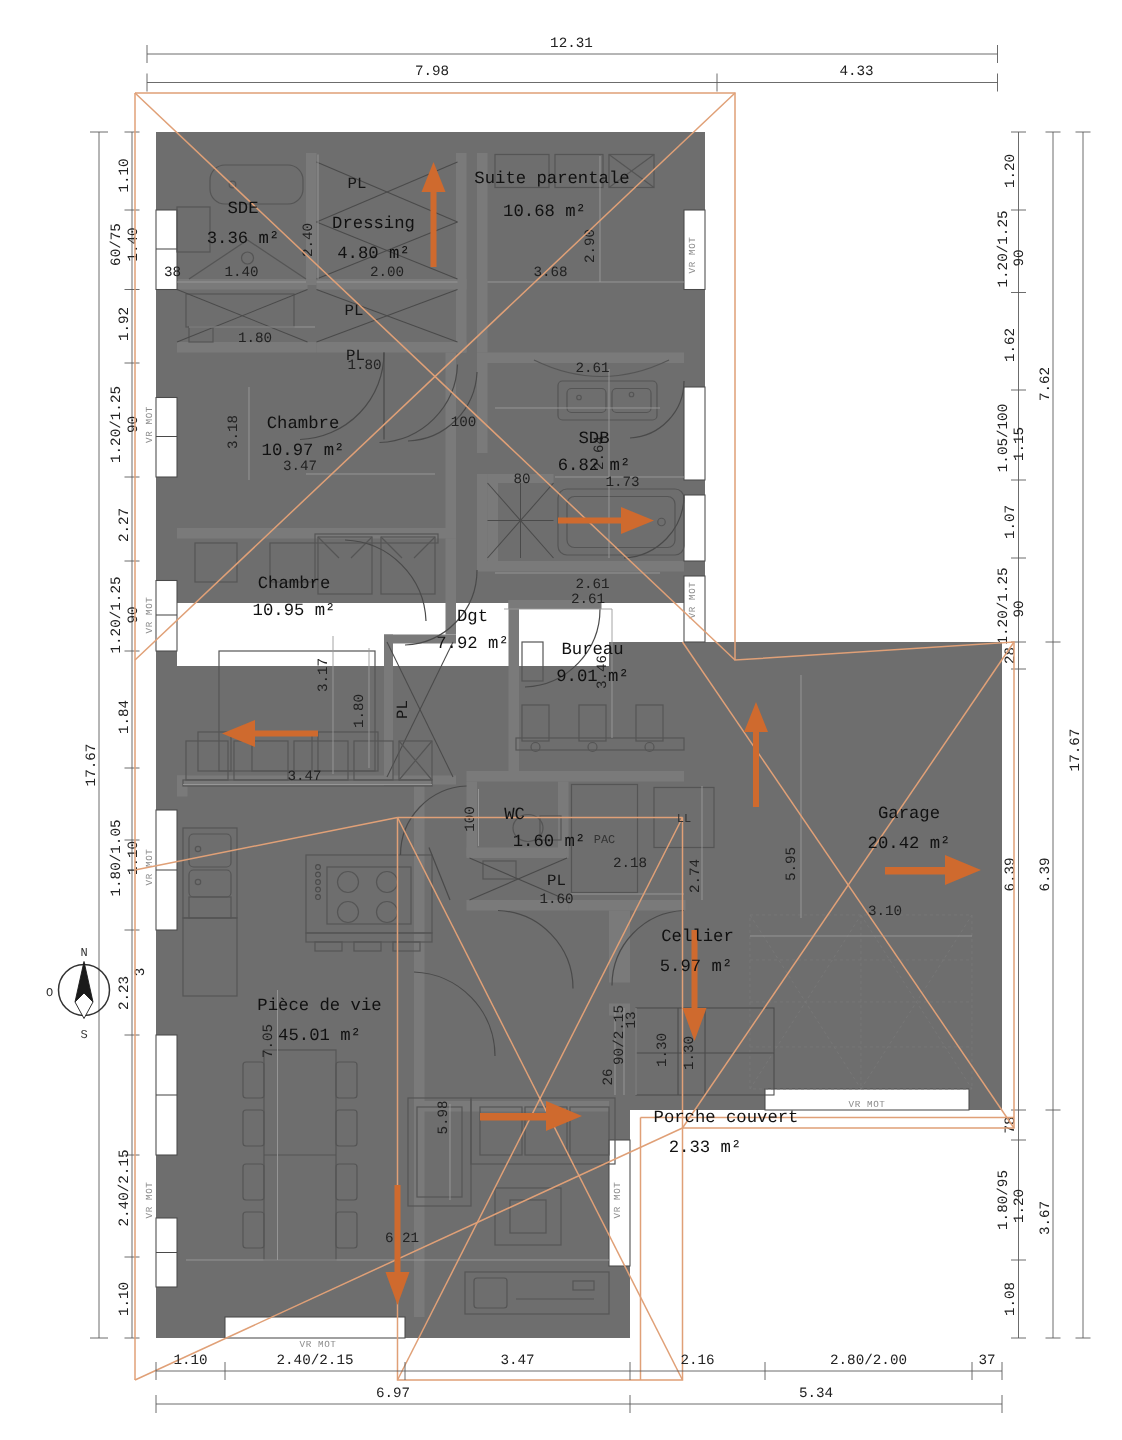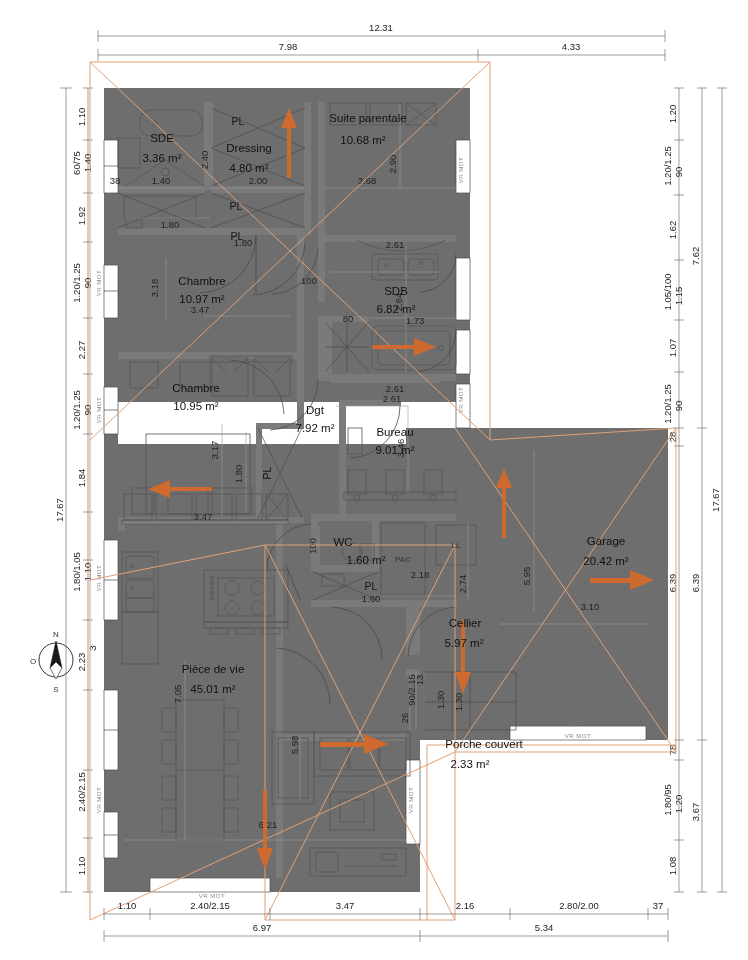--- a/index.html
+++ b/index.html
@@ -1,18 +1,18 @@
 <!DOCTYPE html>
 <html><head>
 <meta charset="utf-8">
 <style>
   html,body{margin:0;padding:0;background:#ffffff;}
   body{width:748px;height:960px;position:relative;overflow:hidden;
        font-family:"Liberation Sans","DejaVu Sans",sans-serif;color:#1a1a1a;}
-  #plan{position:absolute;inset:0;}
+  #plan{position:absolute;inset:0;font-family:Liberation Mono, monospace;}
   svg{position:absolute;top:0;left:0;width:748px;height:960px;}
 
   .wall{fill:#6e6e6e;}
   .wall-thin{fill:#7a7a7a;}
   .interior{fill:#ffffff;stroke:none;}
   .lthin{stroke:#4a4a4a;fill:none;stroke-width:.7;}
   .lfurn{stroke:#555;fill:none;stroke-width:.8;}
   .ldim{stroke:#5b5b5b;fill:none;stroke-width:.6;}
   .lgray{stroke:#9a9a9a;fill:none;stroke-width:.6;}
   .ldot{stroke:#777;fill:none;stroke-width:.6;stroke-dasharray:2 2;}

